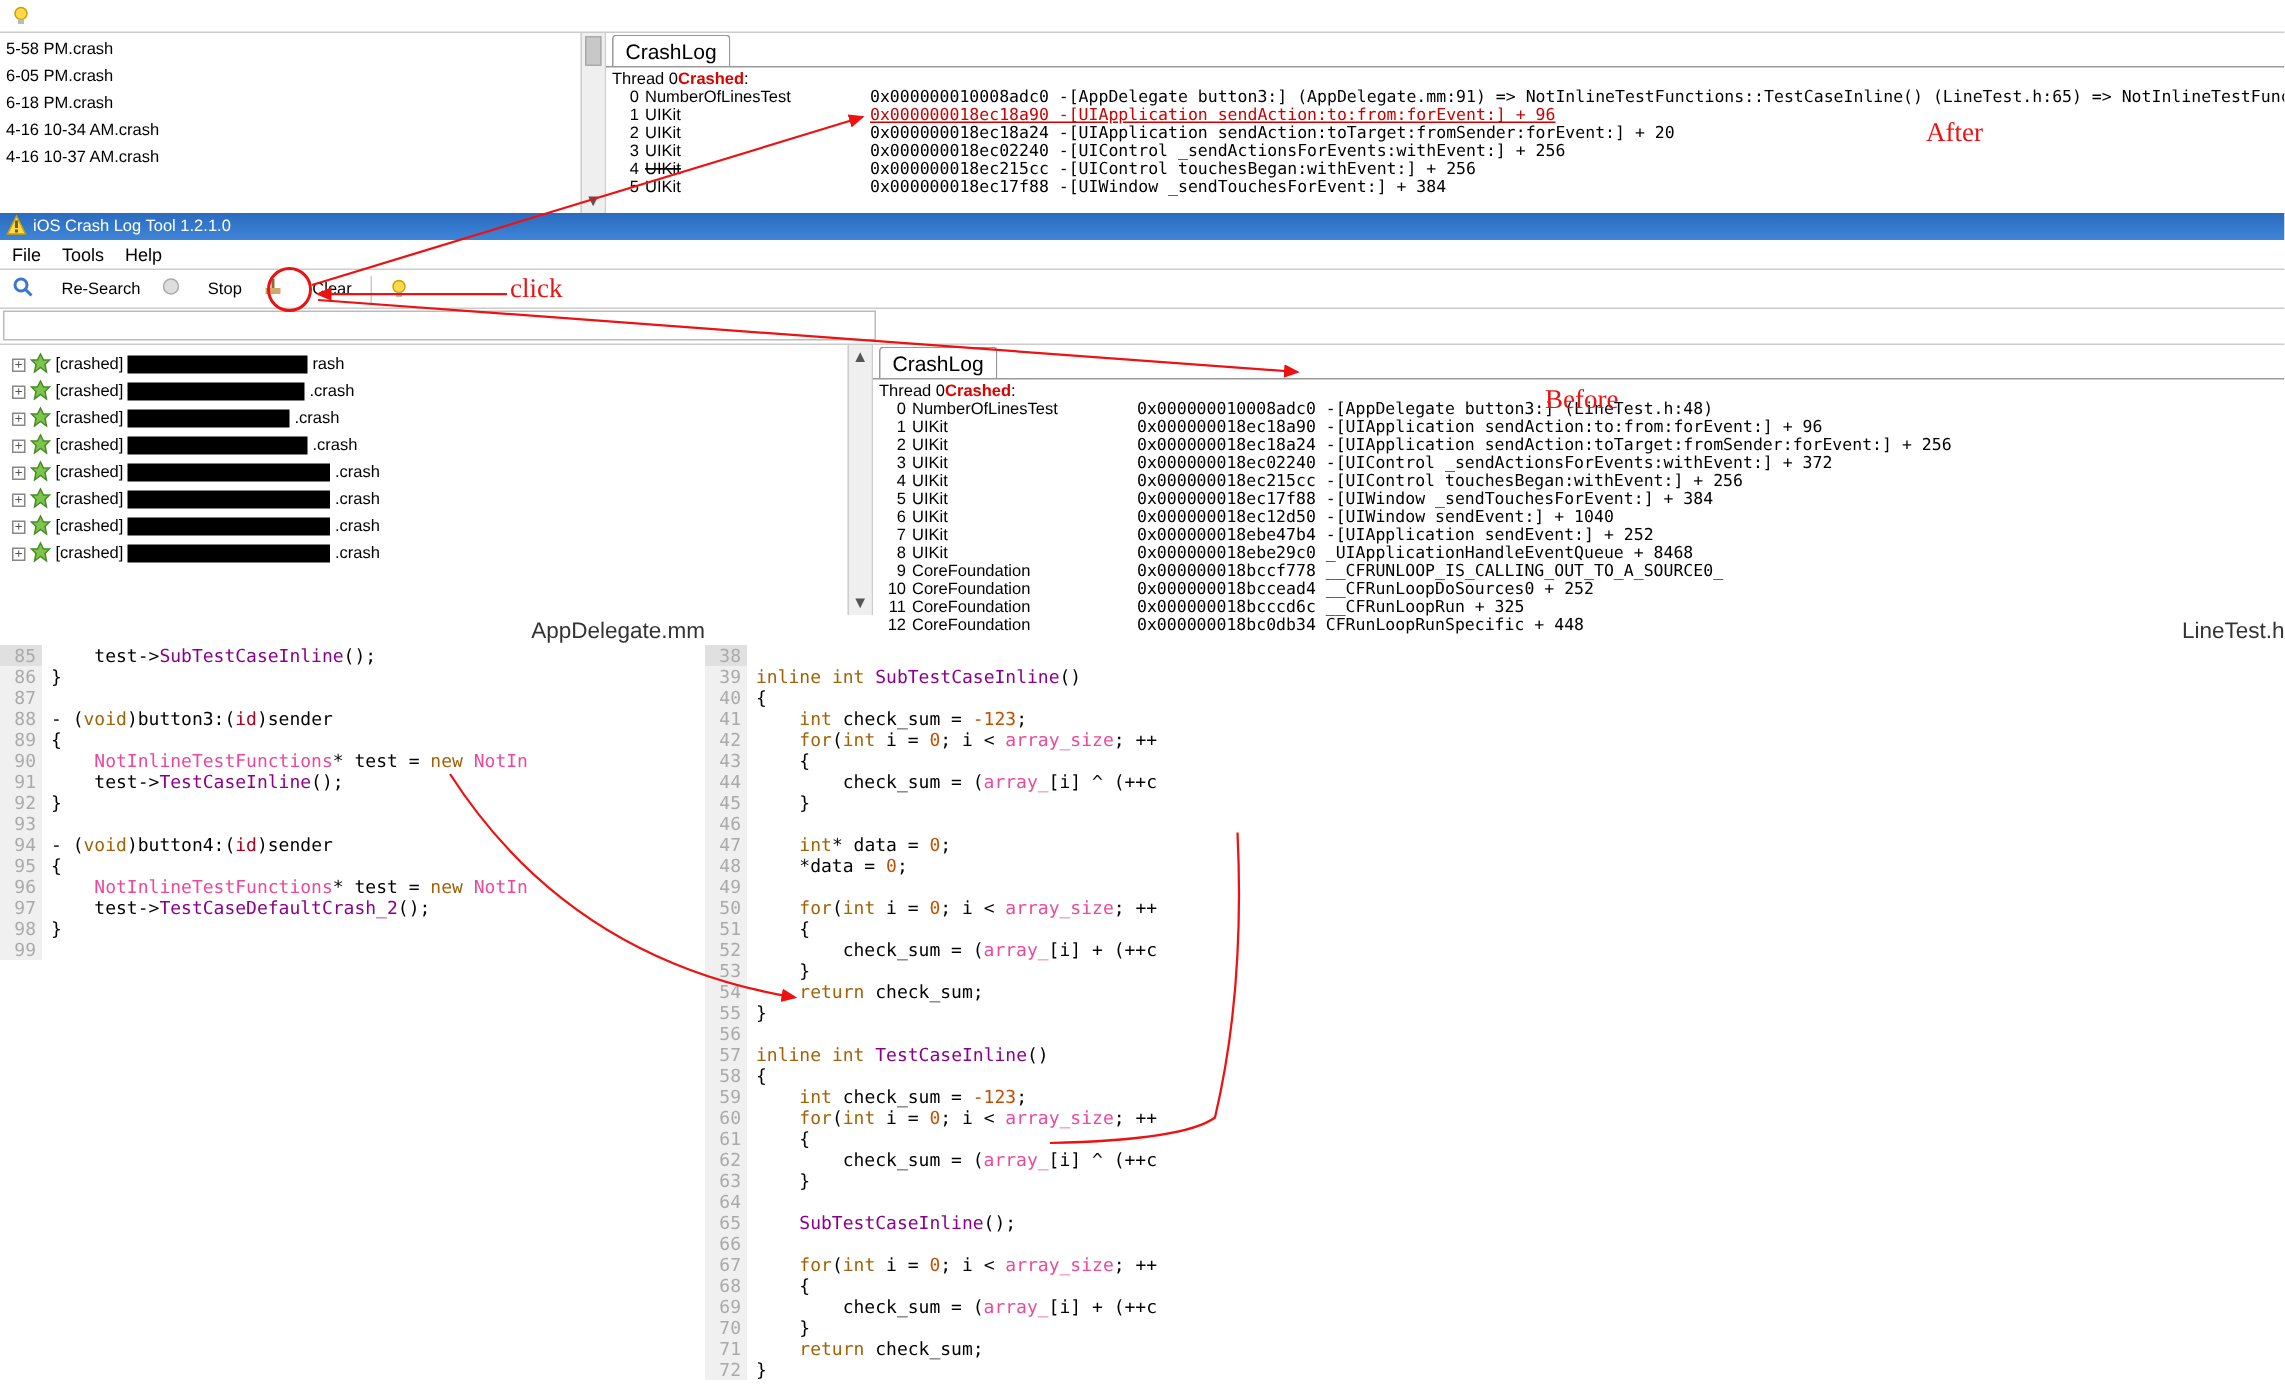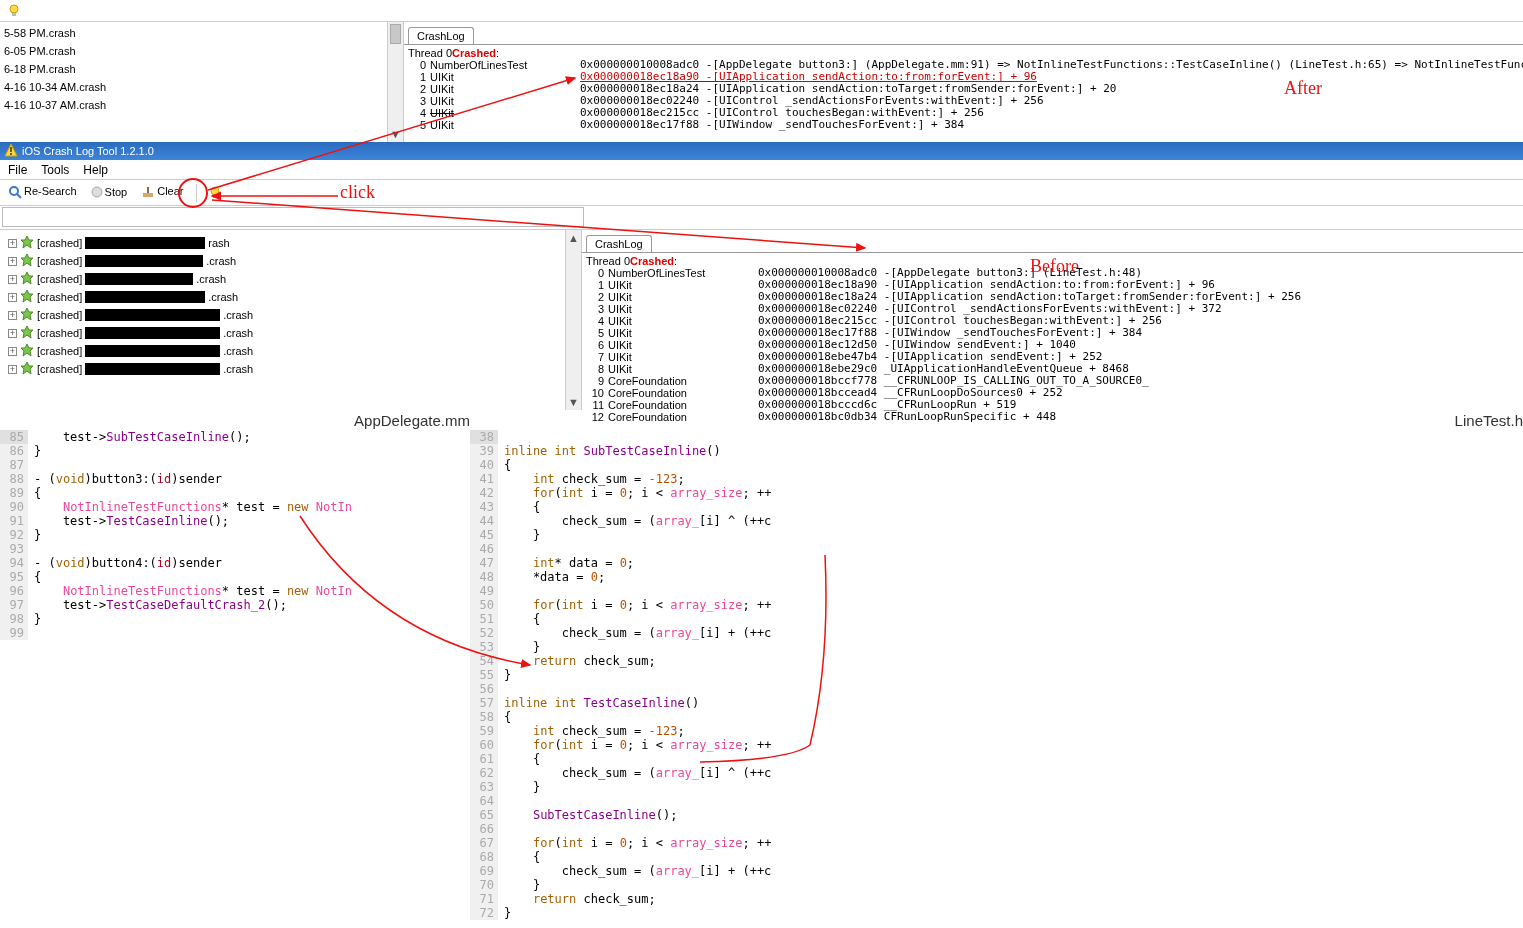--- a/index.html
+++ b/index.html
@@ -15,36 +15,36 @@
   .upper-left { width: 404px; border-right:1px solid #ccc; position:relative; }
   .crash-files { padding:2px 12px 0 4px; }
   .crash-files div { height:18px; line-height:18px; white-space:nowrap; }
   .scrollbar-v { position:absolute; right:0; top:0; bottom:0; width:16px; background:#efefef; border-left:1px solid #ccc; }
   .scrollbar-v .thumb { position:absolute; left:2px; right:2px; top:2px; height:20px; background:#c8c8c8; border:1px solid #aaa; }
   .up-arrow, .down-arrow { position:absolute; left:0; right:0; height:16px; display:flex; align-items:center; justify-content:center; color:#555; }
   .up-arrow { top:0; } .down-arrow{ bottom:0; }
 
   .upper-right { flex:1; position:relative; }
   .tab-strip { height:22px; padding-left:4px; display:flex; align-items:flex-end; }
-  .tab { border:1px solid #999; border-bottom:none; background:#fff; padding:2px 8px; font-size:11px; border-radius:3px 3px 0 0; }
+  .tab { border:1px solid #999; border-bottom:none; background:#fff; padding:2px 8px; font-size:14px; border-radius:3px 3px 0 0; }
   .log-panel { border-top:1px solid #999; padding:2px 4px; font-size:11px; line-height:12px; white-space:nowrap; overflow:hidden; }
   .log-row { display:flex; }
   .log-idx { width:18px; text-align:right; margin-right:4px; }
   .log-mod { width:150px; }
   .log-addr { width:440px; font-family: Tahoma, monospace; }
   .crashed { color:#d00; font-weight:bold; }
   .underline-red { color:#c00; text-decoration:underline; }
   .annot { position:absolute; color:#e11; font-size:18px; font-family:"Times New Roman", serif; pointer-events:none; }
 
   
   .app-title { height:18px; background: linear-gradient(#2a6bbf,#3e85d8); color:#fff; padding-left:4px; display:flex; align-items:center; gap:4px; font-size:11px; }
   .warn-icon svg { width:14px; height:14px; }
   .menu-bar { height:20px; border-bottom:1px solid #ccc; display:flex; align-items:center; gap:14px; padding-left:8px; font-size:12px; }
   .tool-bar { height:26px; border-bottom:1px solid #ccc; display:flex; align-items:center; gap:6px; padding-left:4px; position:relative; }
-  .tool-btn { display:flex; align-items:flex-start; gap:2px; padding:2px 4px; cursor:pointer; }
+  .tool-btn { display:flex; align-items:center; gap:19px; padding:2px 4px; cursor:pointer; }
   .tool-sep { width:1px; height:18px; background:#ccc; margin:0 2px; }
   .circle-annot { position:absolute; border:2px solid #e11; border-radius:50%; pointer-events:none; }
 
   .input-row { height:24px; border-bottom:1px solid #ccc; }
   .search-input { width:582px; height:20px; border:1px solid #bbb; margin:1px 0 0 2px; padding-left:4px; }
 
   .mid { display:flex; height:180px; }
   .mid-left { width:582px; border-right:1px solid #ccc; position:relative; overflow:hidden; }
   .tree { padding:4px 0 0 8px; }
   .tree-row { height:18px; display:flex; align-items:center; gap:3px; white-space:nowrap; }
@@ -345,21 +345,21 @@
             <span class="log-addr">0x000000018bccf778 __CFRUNLOOP_IS_CALLING_OUT_TO_A_SOURCE0_</span>
           </div>
           <div class="log-row">
             <span class="log-idx">10</span>
             <span class="log-mod2">CoreFoundation</span>
             <span class="log-addr">0x000000018bccead4 __CFRunLoopDoSources0 + 252</span>
           </div>
           <div class="log-row">
             <span class="log-idx">11</span>
             <span class="log-mod2">CoreFoundation</span>
-            <span class="log-addr">0x000000018bcccd6c __CFRunLoopRun + 519</span>
+            <span class="log-addr">0x000000018bcccd6c __CFRunLoopRun + 325</span>
           </div>
           <div class="log-row">
             <span class="log-idx">12</span>
             <span class="log-mod2">CoreFoundation</span>
             <span class="log-addr">0x000000018bc0db34 CFRunLoopRunSpecific + 448</span>
           </div>
         </div>
     </div>
     <div class="annot" style="left:448px; top:26px;">Before</div>
   </div>

